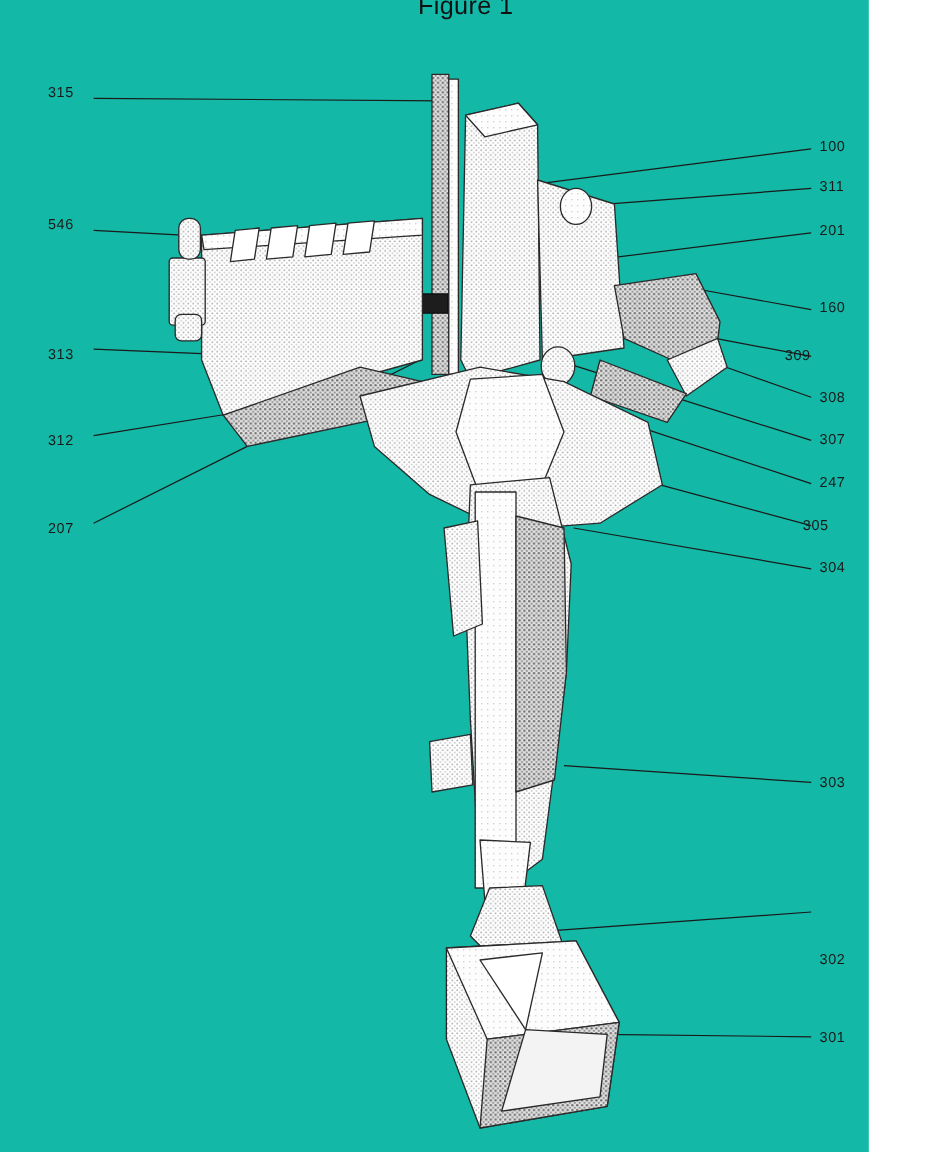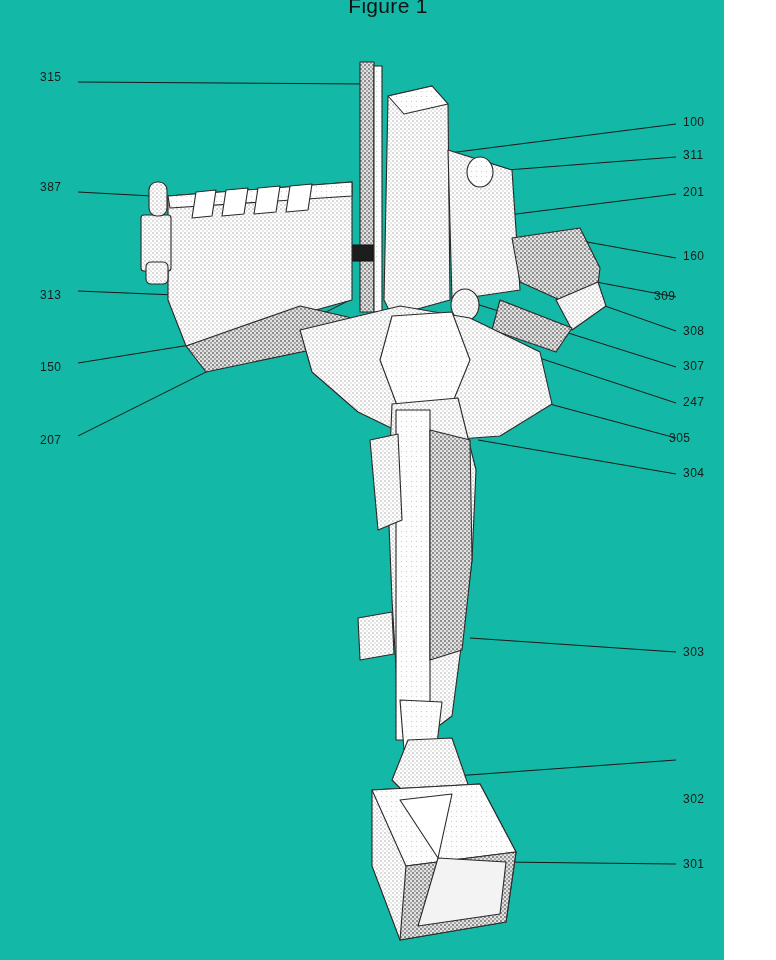--- a/index.html
+++ b/index.html
@@ -141,23 +141,23 @@
 
       <path d="M372 790 L480 784 L516 852 L506 922 L400 940 L372 866 Z" fill="url(#stipple)"></path>
       <path d="M372 790 L480 784 L516 852 L406 866 Z" fill="url(#stippleLight)"></path>
       <path d="M406 866 L516 852 L506 922 L400 940 Z" fill="url(#stippleDark)"></path>
       <path d="M400 800 L452 794 L438 858 Z" fill="#ffffff"></path>
       <path d="M438 858 L506 862 L500 914 L418 926 Z" fill="#f3f3f3"></path>
     </g>
   </svg>
 
   <div class="lead-label" style="left:40px;  top:70px;">315</div>
-  <div class="lead-label" style="left:40px;  top:180px;">387</div>
+  <div class="lead-label" style="left:40px;  top:180px;">546</div>
   <div class="lead-label" style="left:40px;  top:288px;">313</div>
-  <div class="lead-label" style="left:40px;  top:360px;">150</div>
+  <div class="lead-label" style="left:40px;  top:360px;">312</div>
   <div class="lead-label" style="left:40px;  top:433px;">207</div>
 
   <div class="lead-label" style="left:683px; top:115px;">100</div>
   <div class="lead-label" style="left:683px; top:148px;">311</div>
   <div class="lead-label" style="left:683px; top:185px;text-align:right;">201</div>
   <div class="lead-label" style="left:683px; top:249px;">160</div>
   <div class="lead-label" style="left:654px; top:289px;">309</div>
   <div class="lead-label" style="left:683px; top:324px;">308</div>
   <div class="lead-label" style="left:683px; top:359px;">307</div>
   <div class="lead-label" style="left:683px; top:395px;">247</div>

